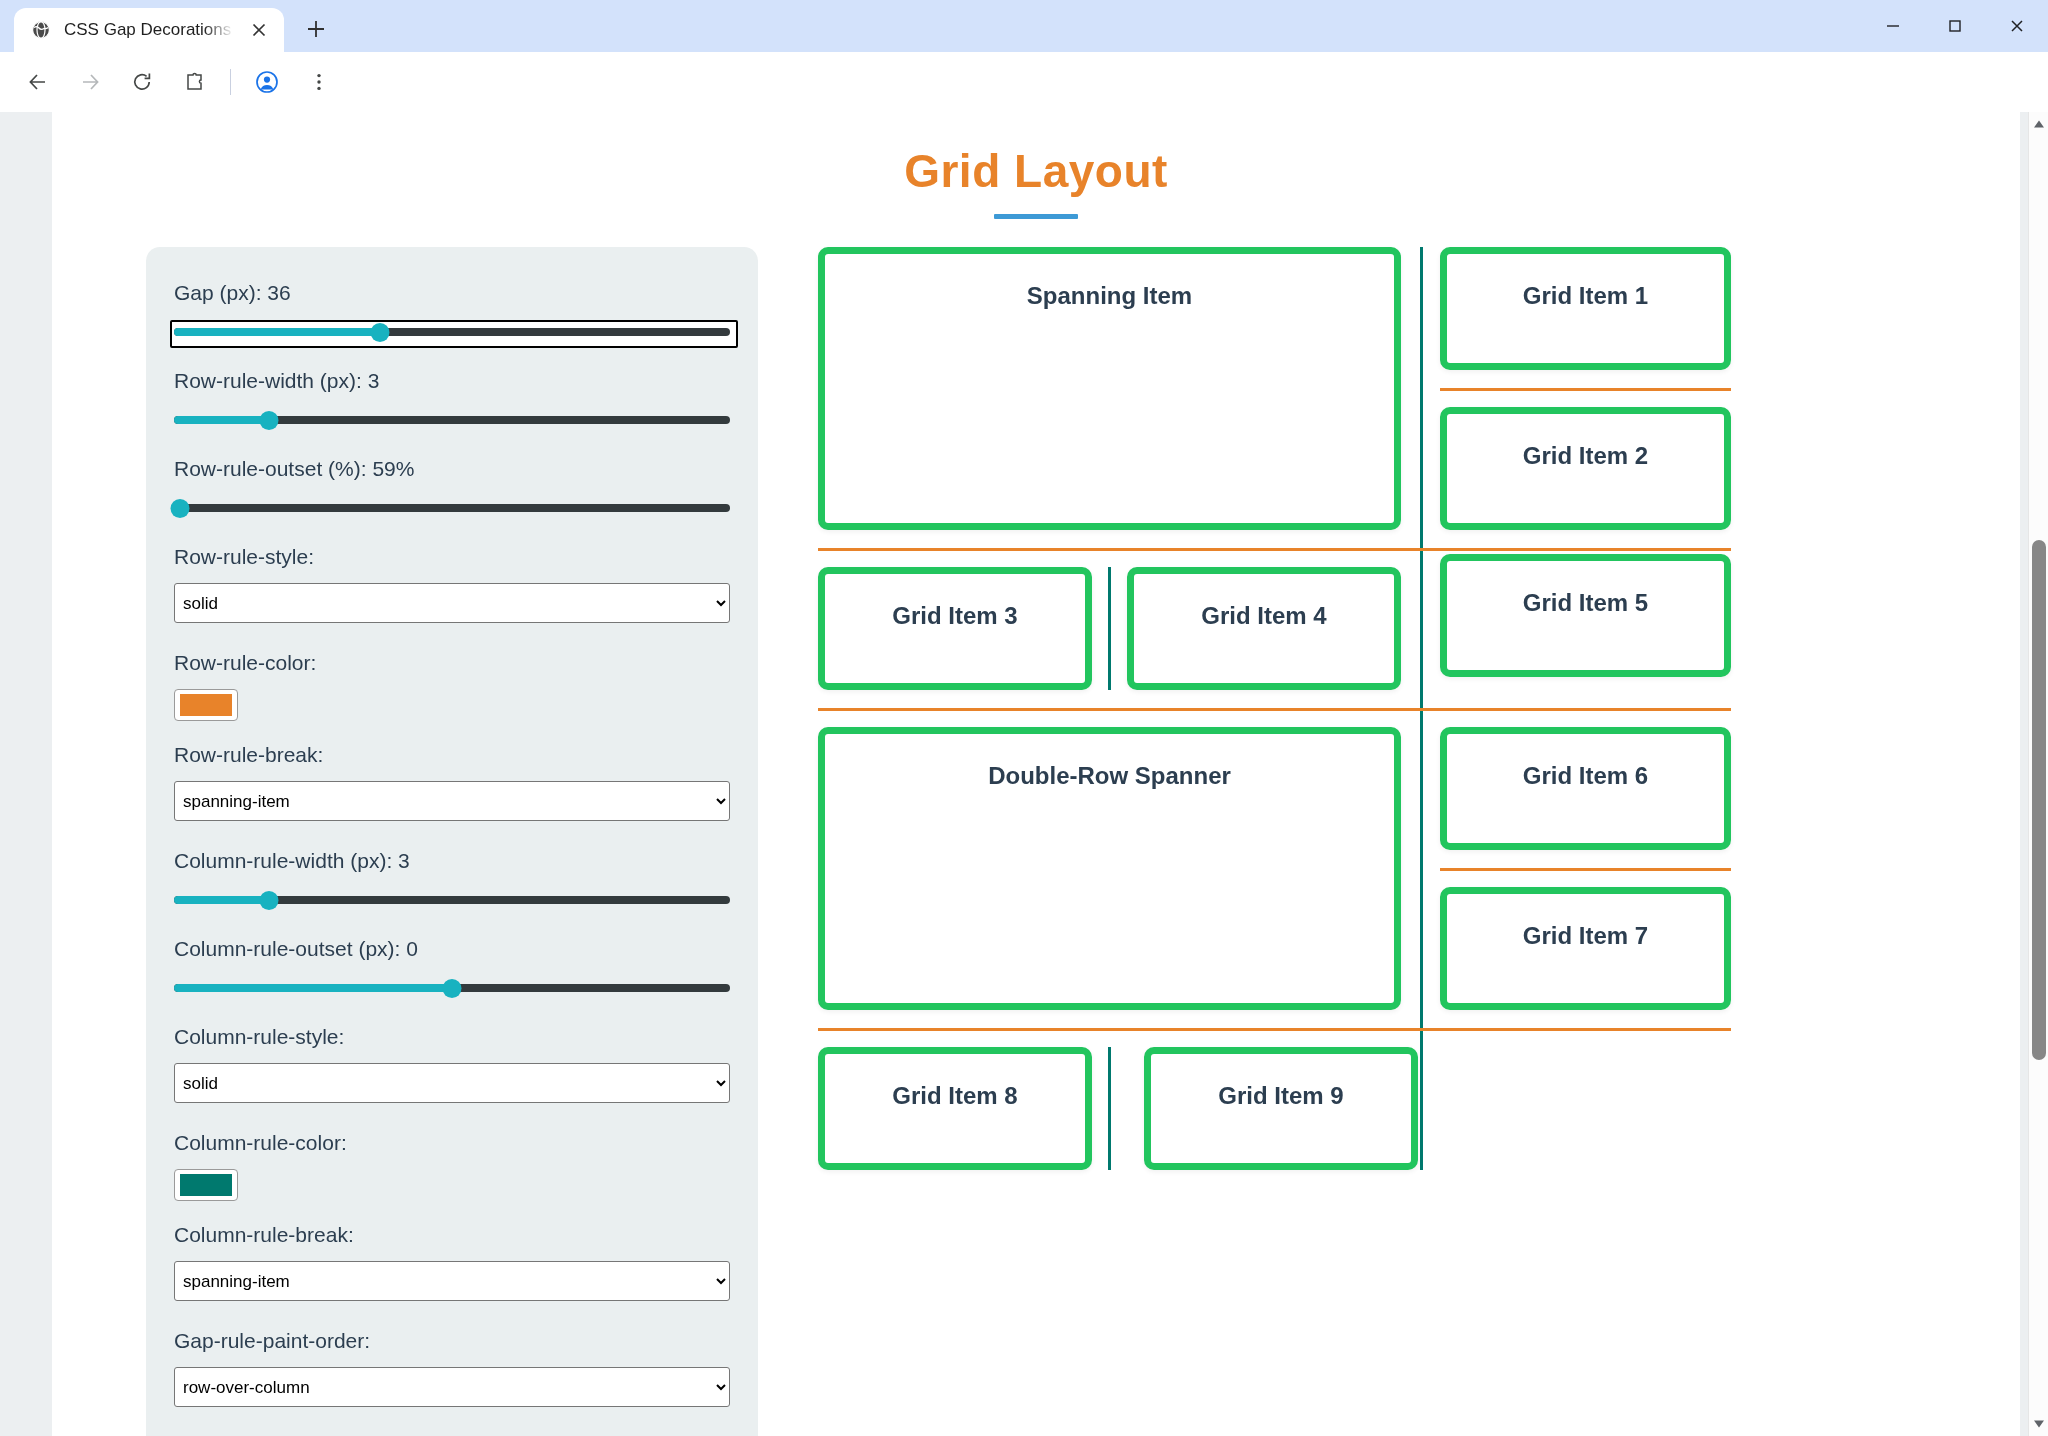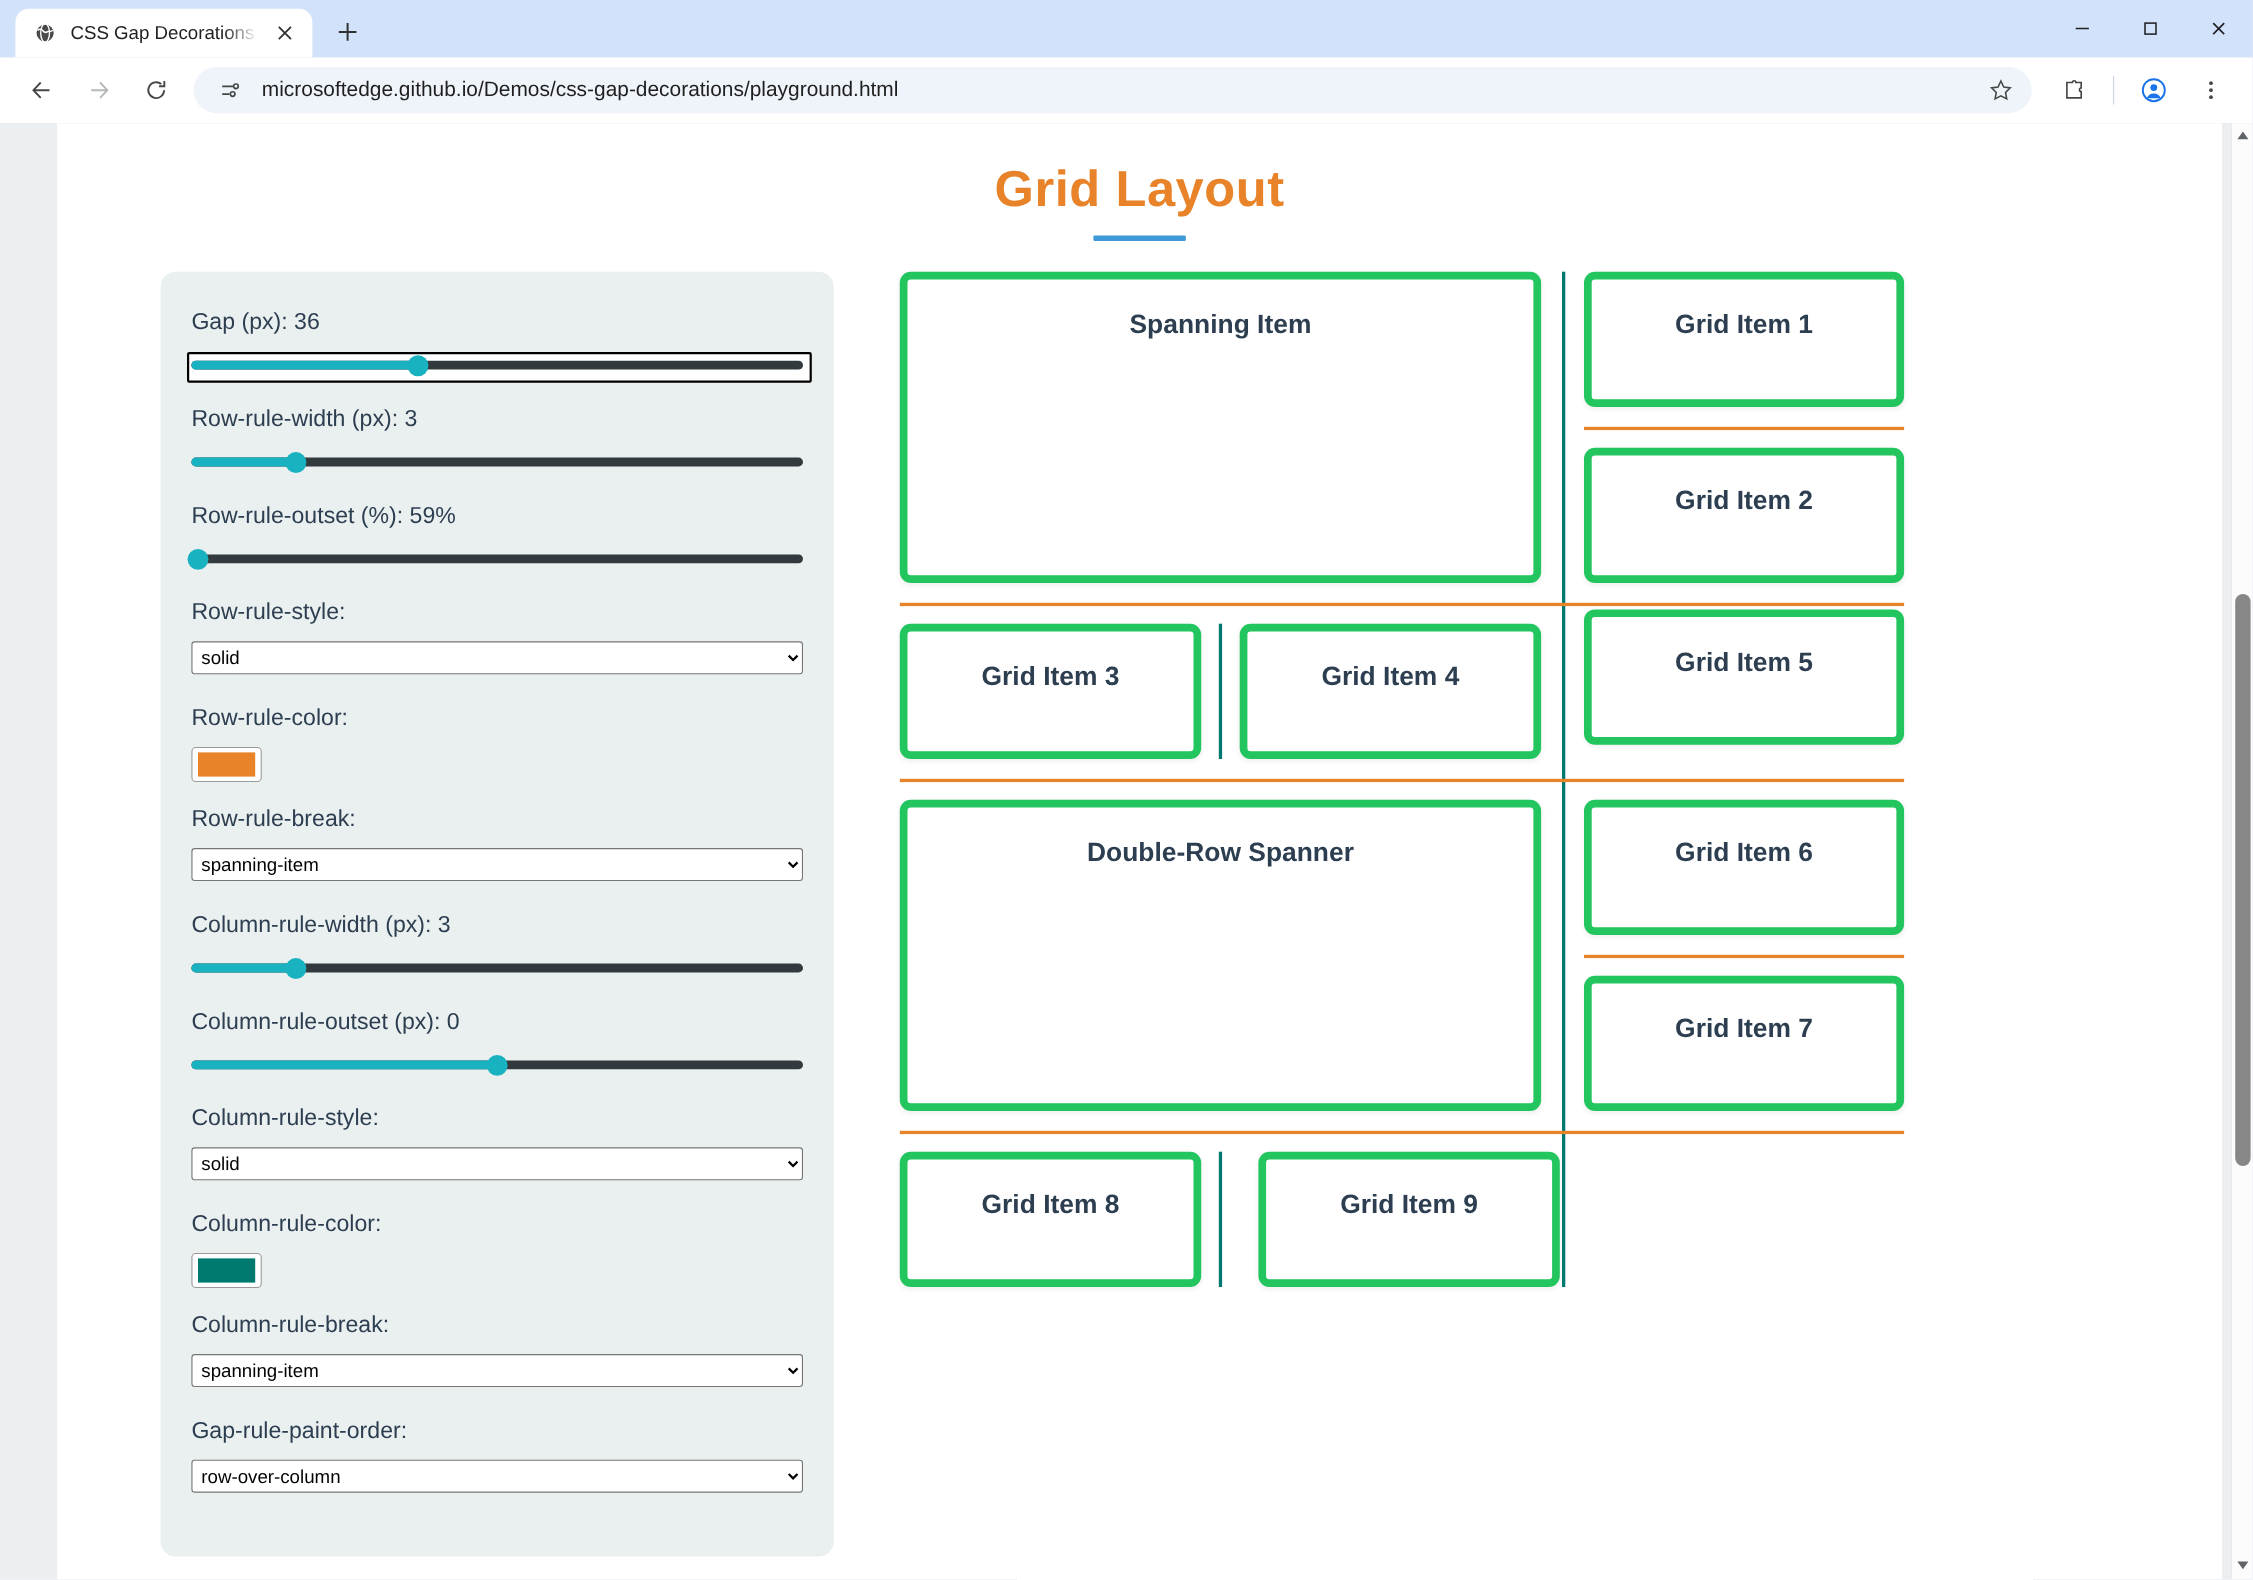--- a/index.html
+++ b/index.html
@@ -124,21 +124,21 @@
   .track-fill {
     position: absolute; left: 0; top: 9px; height: 8px;
     background: #18b2c0; border-radius: 4px;
   }
   .thumb {
     position: absolute; top: 4px; width: 19px; height: 19px;
     background: #18b2c0; border-radius: 50%; transform: translateX(-50%);
   }
 
   select.ctrl-select {
-    width: 100%; height: 30px; font-size: 17px;
+    width: 100%; height: 40px; font-size: 17px;
     font-family: "Liberation Sans", sans-serif;
     border: 1px solid #767676; border-radius: 3px;
     background: #fff; color: #000; padding: 0 4px;
     margin-bottom: 26px; appearance: auto;
   }
   .swatch {
     width: 64px; height: 32px; border: 1px solid #9a9a9a;
     border-radius: 4px; background: #fff; padding: 4px 5px;
     margin-bottom: 22px;
   }
@@ -216,37 +216,20 @@
       <svg width="22" height="22" viewBox="0 0 22 22">
           <path d="M4 11 L18 11 M12 4 L18.6 11 L12 18" stroke="#b5b8ba" stroke-width="1.7" fill="none"></path>
         </svg>
     </div>
     <div class="tb-btn">
       <svg width="22" height="22" viewBox="0 0 22 22">
         <path d="M18.2 11 A7.2 7.2 0 1 1 15.6 5.4" stroke="#444746" stroke-width="1.7" fill="none"></path>
         <path d="M18.4 2.6 L18.4 7.4 L13.6 7.4" stroke="#444746" stroke-width="1.7" fill="none"></path>
       </svg>
     </div>
-    <div class="omnibox">
-      <span class="tb-btn" style="width:34px;flex:0 0 34px;height:34px;">
-        <svg width="20" height="20" viewBox="0 0 20 20">
-          <path d="M3 6.5 L13 6.5 M3 13.5 L9.5 13.5" stroke="#444746" stroke-width="1.5"></path>
-          <circle cx="15.5" cy="6.5" r="2.1" stroke="#444746" stroke-width="1.5" fill="none"></circle>
-          <circle cx="12.5" cy="13.5" r="2.1" stroke="#444746" stroke-width="1.5" fill="none"></circle>
-        </svg>
-      </span>
-      <span class="omni-url">microsoftedge.github.io/Demos/css-gap-decorations/playground.html</span>
-      <span class="omni-right">
-        <span class="tb-btn" style="width:40px;flex:0 0 40px;height:40px;">
-          <svg width="22" height="22" viewBox="0 0 22 22">
-              <path d="M11 2.6 L13.6 8.1 L19.5 8.9 L15.2 13 L16.3 18.9 L11 16.1 L5.7 18.9 L6.8 13 L2.5 8.9 L8.4 8.1 Z" stroke="#444746" stroke-width="1.4" fill="none"></path>
-            </svg>
-        </span>
-      </span>
-    </div>
     <div class="tb-btn">
       <svg width="22" height="22" viewBox="0 0 22 22">
         <path d="M5 4 h5 a1.6 1.6 0 1 1 3.2 0 H18 v5 a1.6 1.6 0 1 0 0 3.2 V18 H5 Z" stroke="#444746" stroke-width="1.5" fill="none"></path>
       </svg>
     </div>
     <div class="tb-divider"></div>
     <div class="tb-btn">
       <svg width="24" height="24" viewBox="0 0 24 24">
         <circle cx="12" cy="12" r="10" stroke="#1a73e8" stroke-width="1.7" fill="none"></circle>
         <circle cx="12" cy="9.6" r="3.1" fill="#1a73e8"></circle>

